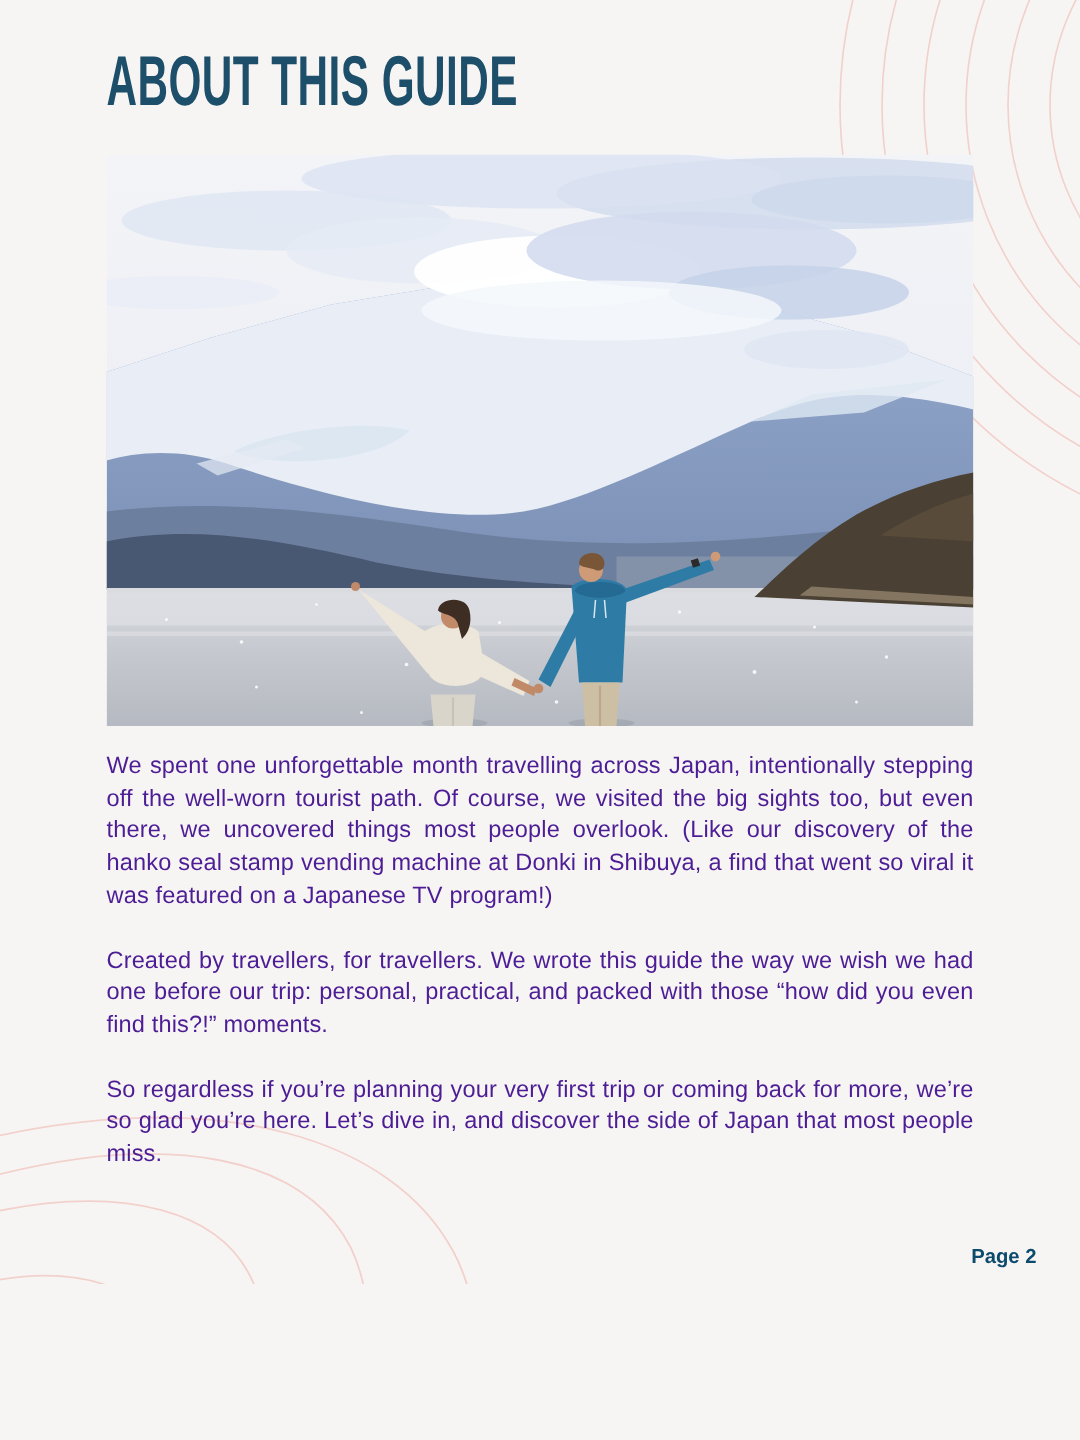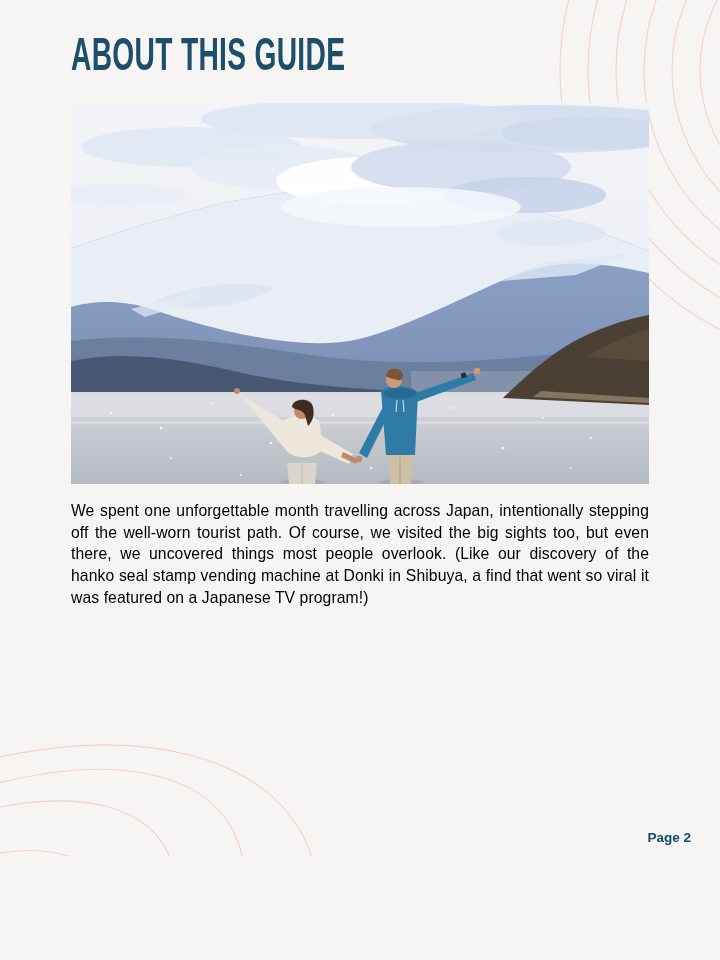--- a/index.html
+++ b/index.html
@@ -43,21 +43,21 @@
   }
   figure.photo svg{display:block;width:578px;height:381px;}
   .body-copy{margin-top:16px;}
   .body-copy p{
     margin:0 0 21px 0;
     width:578px;
     font-size:15.7px;
     line-height:21.7px;
     letter-spacing:.1px;
     text-align:justify;
-    color:#000000;
+    color:#4c1d95;
   }
   .body-copy p:last-child{margin-bottom:0;}
   .page-number{
     position:absolute;
     right:29px;bottom:11px;
     font-size:13.5px;
     font-weight:700;
     color:#0c4a6e;
     z-index:1;
   }
@@ -186,17 +186,19 @@
           <circle cx="323" cy="277" r="8" fill="#cf9b77"></circle>
           <path d="M315,273 C315,264 331,263 332,272 C332,277 329,278 326,277 C322,275 318,276 315,273 Z" fill="#7a5638"></path>
           <path d="M317,352 L342,352 L340,381 L319,381 Z" fill="#cdbfa4"></path>
           <line x1="329" y1="354" x2="329" y2="381" stroke="#baa98c" stroke-width="1.5"></line>
         </g>
       </svg>
     </figure>
 
     <div class="body-copy">
       <p>We spent one unforgettable month travelling across Japan, intentionally stepping off the well-worn tourist path. Of course, we visited the big sights too, but even there, we uncovered things most people overlook. (Like our discovery of the hanko seal stamp vending machine at Donki in Shibuya, a find that went so viral it was featured on a Japanese TV program!)</p>
+      <p>Created by travellers, for travellers. We wrote this guide the way we wish we had one before our trip: personal, practical, and packed with those “how did you even find this?!” moments.</p>
+      <p>So regardless if you’re planning your very first trip or coming back for more, we’re so glad you’re here. Let’s dive in, and discover the side of Japan that most people miss.</p>
     </div>
   </div>
 
   <div class="page-number">Page 2</div>
 </div>
 
 </body></html>

